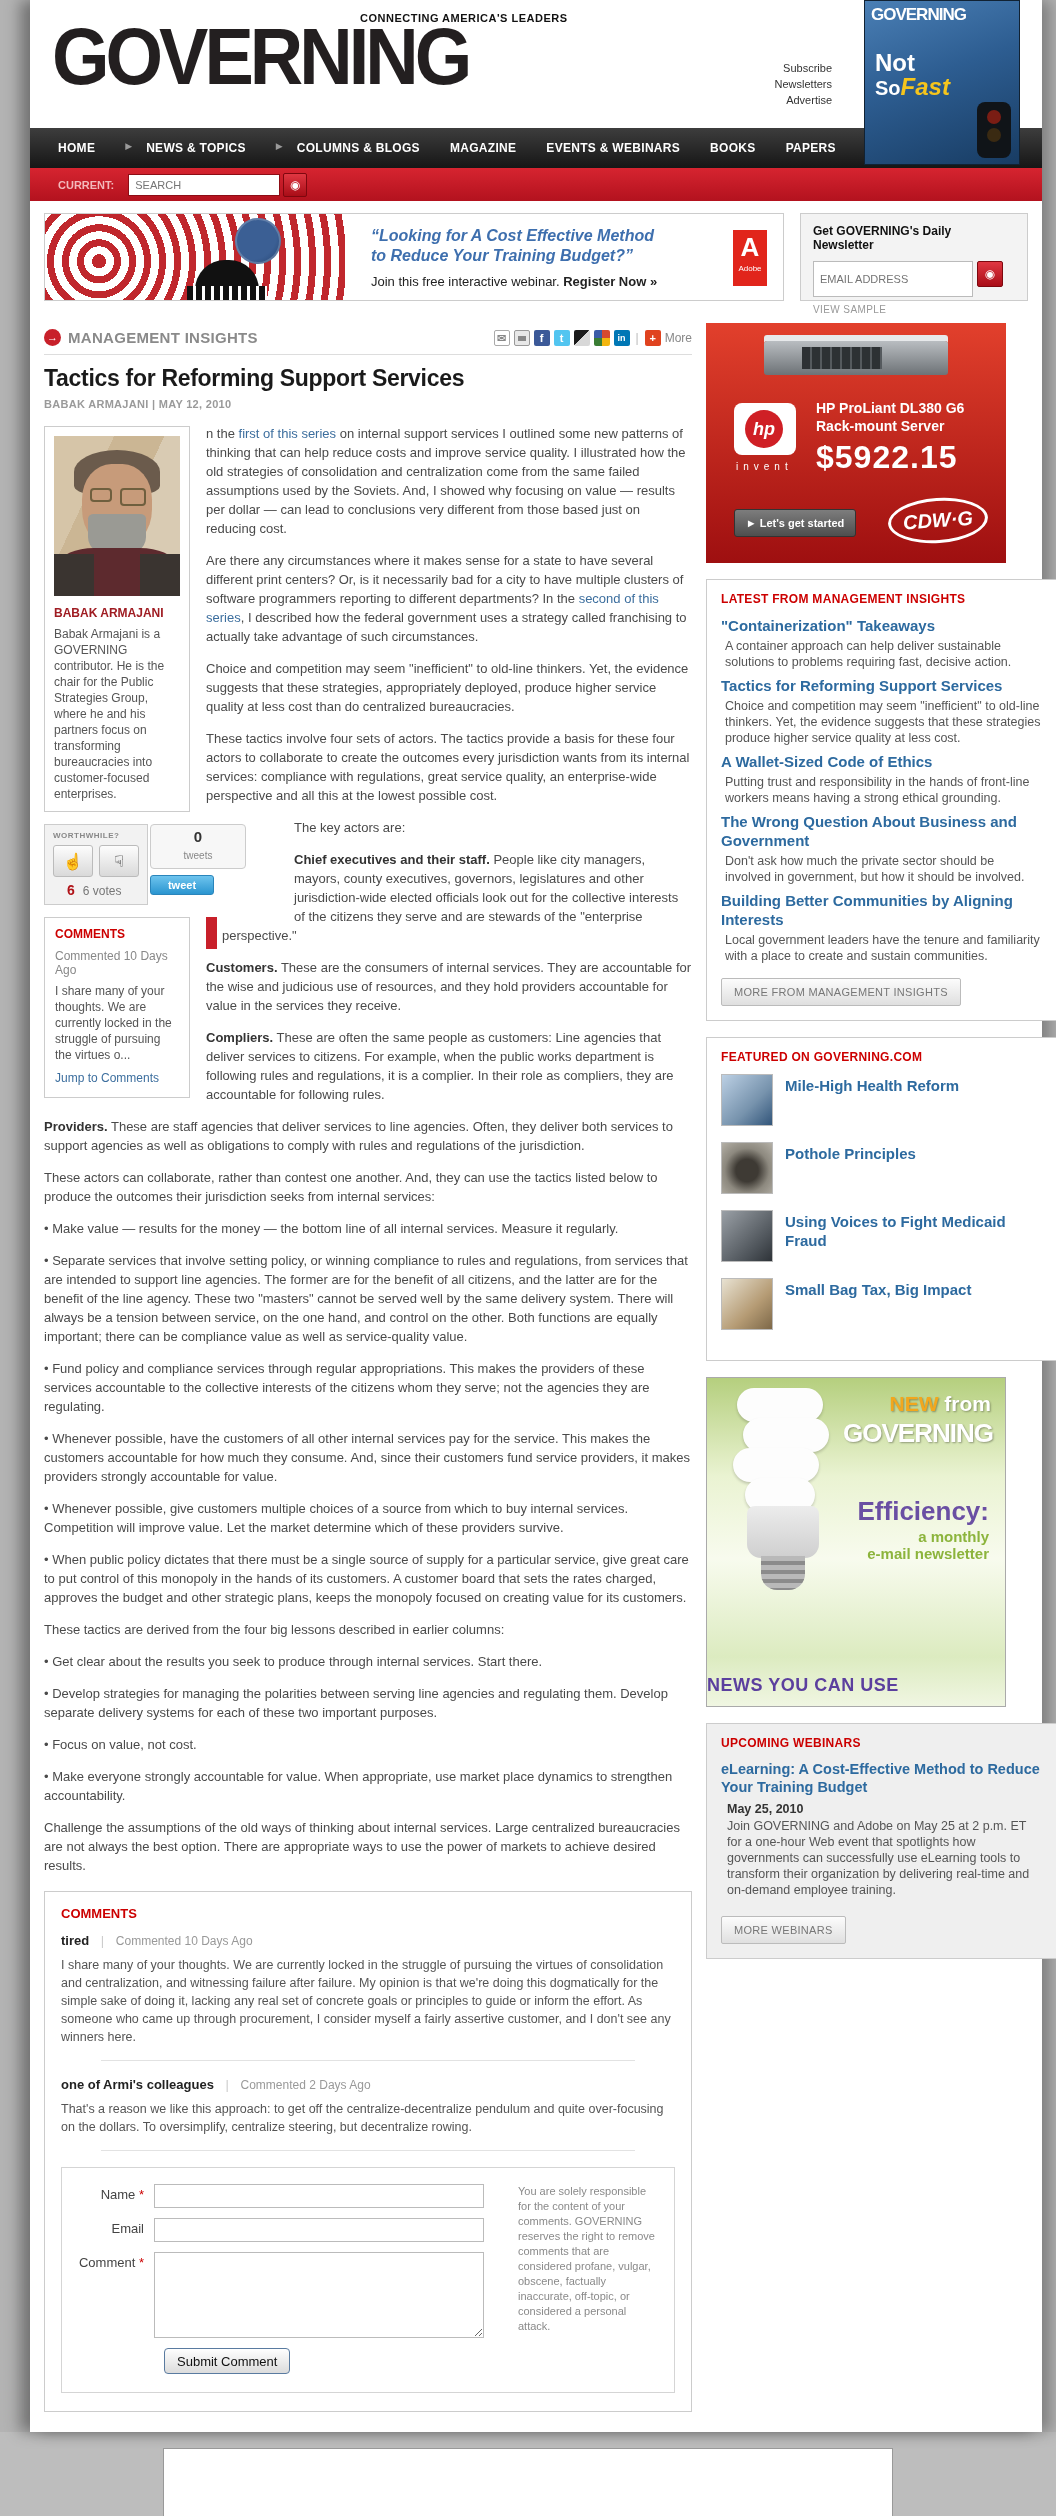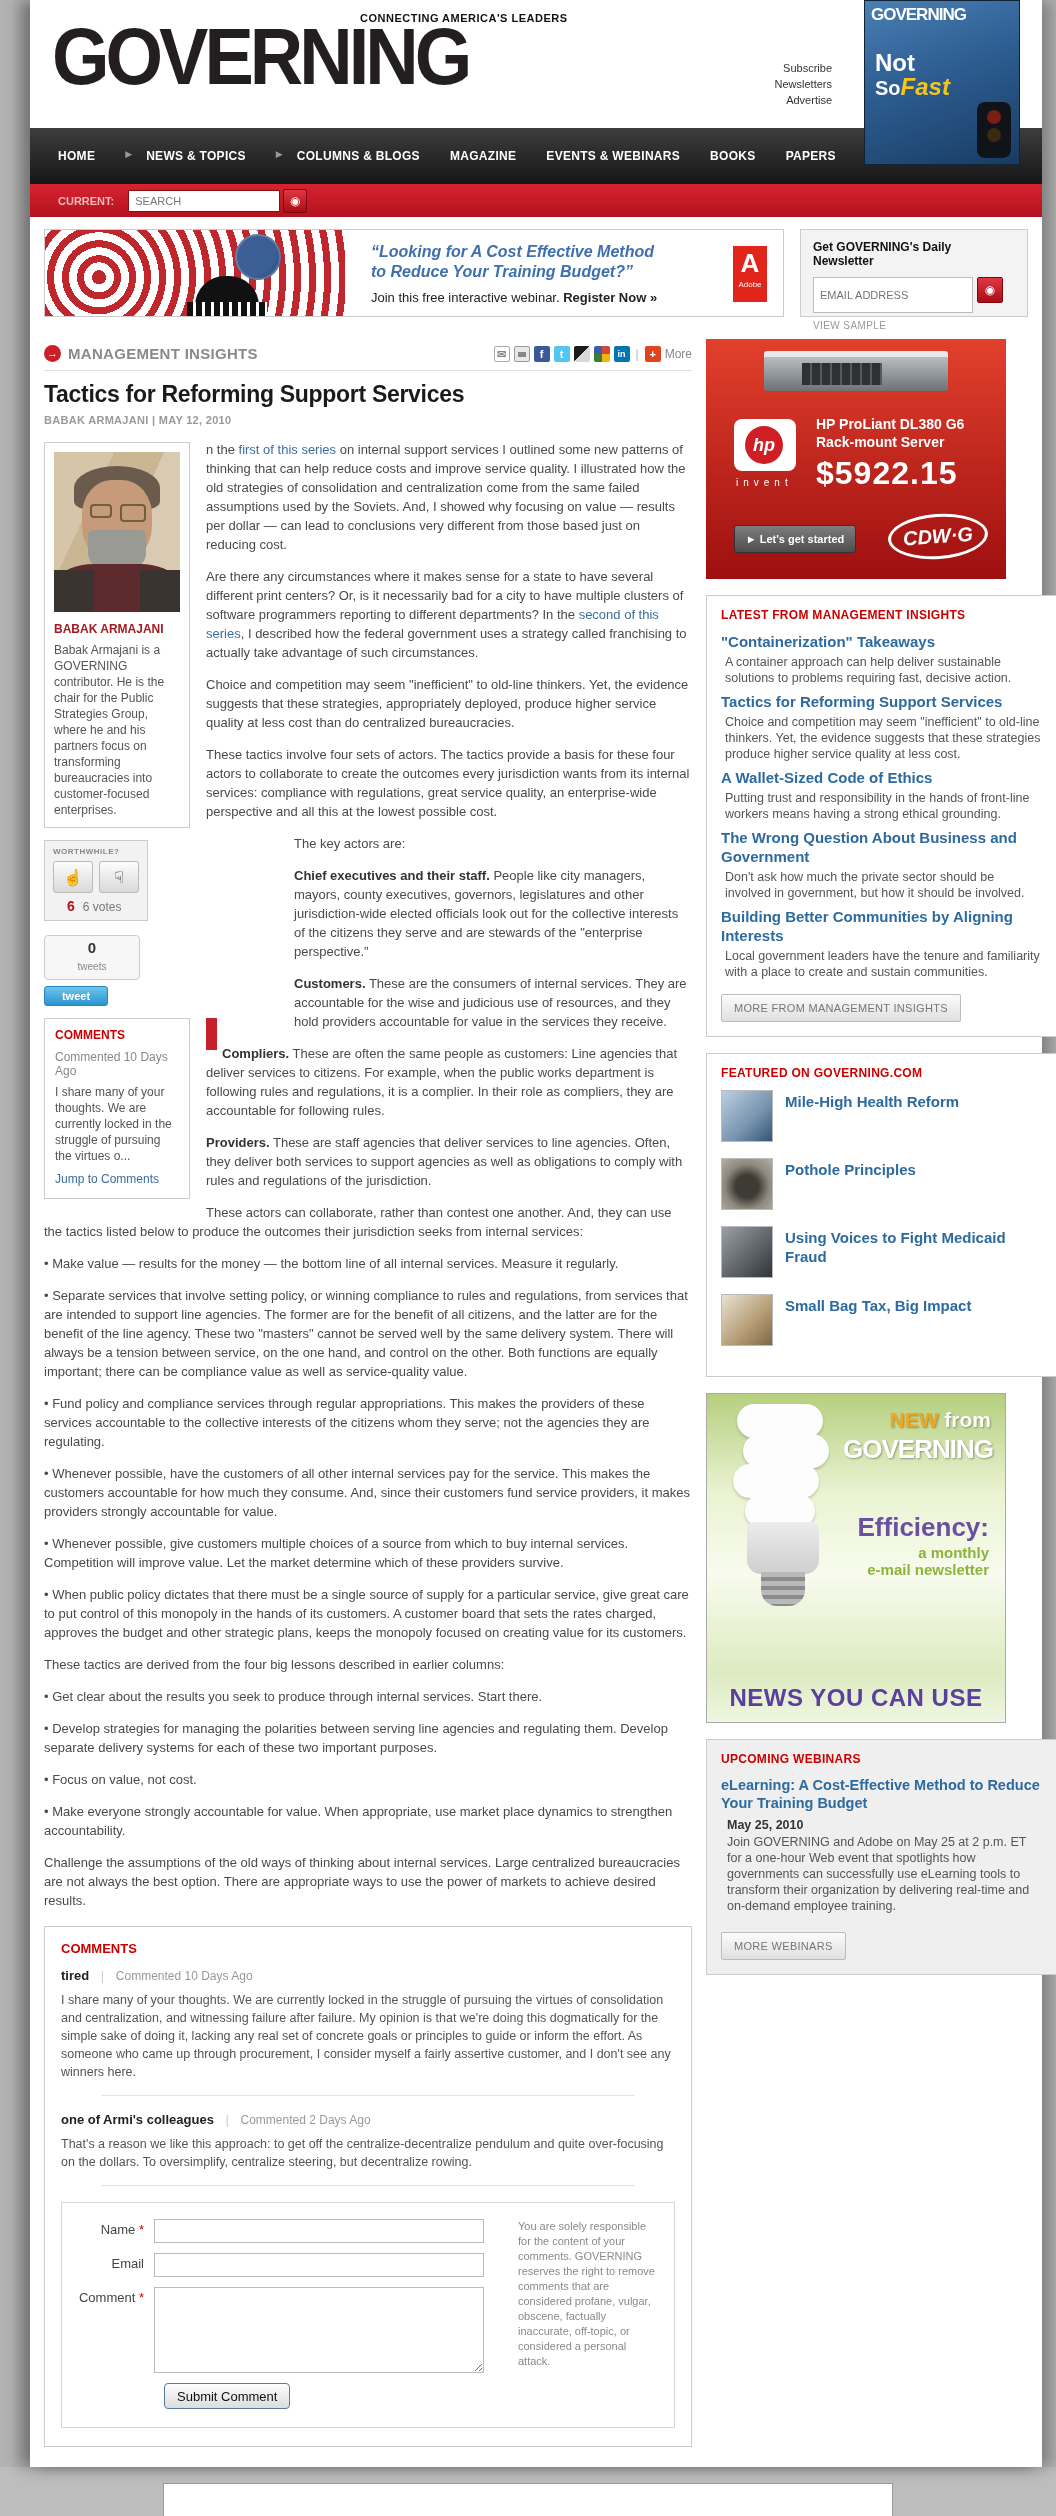--- a/index.html
+++ b/index.html
@@ -15,21 +15,21 @@
   .cover { position:absolute; top:0; right:22px; width:156px; height:165px; z-index:9;
     background:linear-gradient(160deg,#4a7fb5 0%,#2d5d91 45%,#183c63 100%); border:1px solid #123; overflow:hidden; }
   .cover .cv-title { color:#fff; font-weight:bold; font-size:17px; letter-spacing:-1px; padding:4px 6px 0; }
   .cover .cv-not { color:#fff; font-weight:bold; font-size:24px; line-height:20px; padding:28px 0 0 10px; }
   .cover .cv-so { color:#fff; font-weight:bold; font-size:20px; display:inline; padding-left:10px; }
   .cover .cv-fast { color:#f6c51c; font-weight:bold; font-size:24px; display:inline; font-style:italic; }
   .cover .cv-light { position:absolute; right:8px; bottom:6px; width:34px; height:56px; background:#101418; border-radius:8px; }
   .cover .cv-light::after { content:""; position:absolute; left:10px; top:8px; width:14px; height:14px; border-radius:50%; background:#7a1d14; box-shadow:0 18px 0 #3a2a12; }
 
   
-  .nav { height:56px; background:linear-gradient(#3d3d3d,#161616); display:flex; align-items:center; padding-left:28px; }
+  .nav { height:40px; background:linear-gradient(#3d3d3d,#161616); display:flex; align-items:center; padding-left:28px; }
   .nav .nav-item { color:#fff; font-size:12px; font-weight:bold; letter-spacing:.3px; margin-right:30px; text-decoration:none; display:flex; align-items:center; cursor:pointer; }
   .nav .nav-arrow { color:#9a9a9a; font-size:9px; margin-right:14px; }
 
   
   .currentbar { height:33px; background:linear-gradient(#d62430,#b3121e); display:flex; align-items:center; padding:0 10px 0 28px; }
   .currentbar .cur-label { color:#f3b9bb; font-size:11px; font-weight:bold; margin-right:14px; }
   .cur-items { display:flex; align-items:center; flex:1; }
   .cur-items .cur-item { color:#fff; font-size:11px; font-weight:bold; text-decoration:none; padding:0 13px; border-left:1px solid #9c0f18; line-height:14px; cursor:pointer; }
   .cur-items .cur-item:first-child { border-left:none; padding-left:0; }
   .searchbox { display:flex; align-items:center; }
@@ -90,21 +90,21 @@
   .author-photo .ph-hair { position:absolute; left:20px; top:14px; width:86px; height:44px; background:#6b5b4c; border-radius:50% 50% 20% 20%; }
   .author-photo .ph-beard { position:absolute; left:34px; top:78px; width:58px; height:44px; background:#9a9a94; border-radius:10% 10% 48% 48%; }
   .author-photo .ph-glasses { position:absolute; left:36px; top:52px; width:22px; height:14px; border:2px solid #6f5f3e; border-radius:4px; box-shadow:28px 0 0 -2px #fff0, 0 0 0 0 #000; }
   .author-photo .ph-glasses::after { content:""; position:absolute; left:28px; top:-2px; width:22px; height:14px; border:2px solid #6f5f3e; border-radius:4px; }
   .author-photo .ph-shirt { position:absolute; left:6px; top:112px; width:114px; height:50px; background:#5d2a2e; border-radius:30% 30% 0 0; }
   .author-photo .ph-vest { position:absolute; left:0; top:118px; width:40px; height:46px; background:#3a3430; }
   .author-photo .ph-vest2 { position:absolute; right:0; top:118px; width:40px; height:46px; background:#3a3430; }
   .author-name { color:#9f1c22; font-weight:bold; font-size:12px; margin:10px 0 6px; }
   .author-bio { font-size:12px; color:#555; line-height:16px; }
 
-  .vote-row { float:left; clear:left; width:236px; margin:0 14px 12px 0; display:flex; gap:14px;flex-direction:column; }
+  .vote-row { float:left; clear:left; width:236px; margin:0 14px 12px 0; display:flex; gap:2px; }
   .vote-box { width:104px; border:1px solid #ccc; background:#f2f2f2; padding:6px 8px; }
   .vote-q { font-size:8px; color:#888; font-weight:bold; letter-spacing:.5px; }
   .vote-btns { display:flex; gap:6px; margin:5px 0; }
   .vote-btn { width:40px; height:32px; background:linear-gradient(#fdfdfd,#d9d9d9); border:1px solid #bbb; border-radius:3px; font-size:16px; color:#222; cursor:pointer; }
   .vote-stats { font-size:12px; color:#777;margin-left:14px; }
   .vote-stats b { color:#b01217; font-size:14px; margin-right:8px; }
   .tweet-box { width:96px; }
   .tweet-count { border:1px solid #ccc; background:#f7f7f7; text-align:center; padding:3px 0 5px; border-radius:4px; }
   .tweet-count b { display:block; font-size:15px; color:#333; }
   .tweet-count span { font-size:10px; color:#888; }
@@ -173,21 +173,21 @@
   .eff-bulb { position:absolute; left:22px; top:10px; width:110px; height:210px; }
   .eff-coil { position:absolute; left:8px; width:86px; height:34px; background:#fdfdfd; border-radius:18px; box-shadow:0 2px 3px rgba(0,0,0,.18); }
   .eff-coil.c1{ top:0; } .eff-coil.c2{ top:30px; left:14px; } .eff-coil.c3{ top:60px; left:4px; } .eff-coil.c4{ top:90px; left:16px; width:70px; }
   .eff-base { position:absolute; left:18px; top:118px; width:72px; height:52px; background:linear-gradient(#ececec,#cfcfcf); border-radius:8px 8px 14px 14px; }
   .eff-screw { position:absolute; left:32px; top:168px; width:44px; height:34px; background:repeating-linear-gradient(180deg,#b9b9b9 0 5px,#8b8b8b 5px 9px); border-radius:0 0 16px 16px; }
   .eff-new { position:absolute; right:14px; top:14px; font-size:21px; font-weight:bold; color:#fff; text-shadow:1px 1px 2px #00000055; }
   .eff-new b { color:#f2a71d; }
   .eff-gov { position:absolute; right:12px; top:40px; font-size:26px; font-weight:bold; color:#fff; text-shadow:1px 1px 2px #00000055; letter-spacing:-1px; }
   .eff-t1 { position:absolute; right:16px; top:118px; font-size:26px; color:#6a4fa3; font-weight:bold; }
   .eff-t2 { position:absolute; right:16px; top:150px; font-size:15px; color:#8cb43c; font-weight:bold; text-align:right; line-height:17px; }
-  .eff-news { position:absolute; left:0; right:0; bottom:10px; text-align:center; font-size:24px; font-weight:bold; color:#5b3f9e; letter-spacing:.5px; }
+  .eff-news { position:absolute; left:0; right:0; bottom:10px; text-align:left; font-size:18px; font-weight:bold; color:#5b3f9e; letter-spacing:.5px; }
 
   .webinar-box { background:#efefef; }
   .web-title { color:#2d6a9f; font-size:14.5px; font-weight:bold; line-height:18px; margin-bottom:6px; cursor:pointer; }
   .web-date { font-size:12.5px; font-weight:bold; color:#333; padding-left:6px; }
   .web-text { font-size:12.5px; color:#555; line-height:16px; padding-left:6px; margin:2px 0 10px; }
 
   
   .below { background:#bdbdbd; padding-top:16px; width:1056px; }
   .adobe-banner { width:730px; height:88px; margin:0 auto; background:#fff; border:1px solid #999; position:relative; display:flex; align-items:center; padding-left:14px; cursor:pointer; }
 </style>

